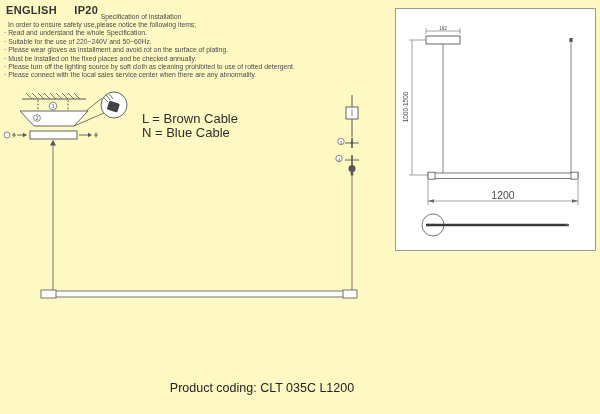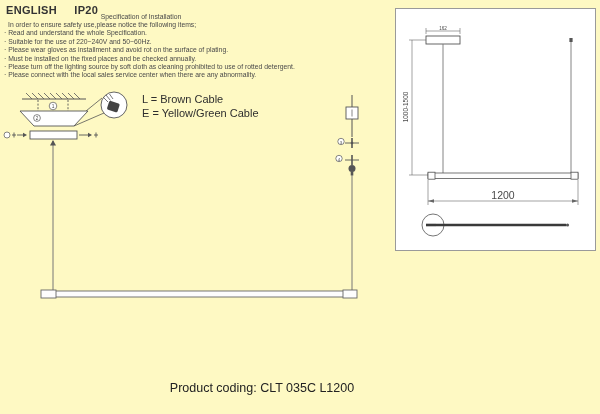--- a/index.html
+++ b/index.html
@@ -7,21 +7,21 @@
   .page {
     position:relative; width:600px; height:414px; background:#fef9c3;
     overflow:hidden; color:#3d3d3d;
   }
   .hdr { position:absolute; top:4px; left:6px; font-size:11px; font-weight:bold; color:#333; letter-spacing:.3px; }
   .hdr .ip { margin-left:14px; }
   .specblock { position:absolute; top:13px; left:4px; width:334px; }
   .spec-title { text-align:center; font-size:6.8px; color:#4a4a4a; margin-bottom:1px; padding-right:60px; }
   .spec-intro { font-size:6.8px; color:#4a4a4a; padding-left:4px; line-height:8.4px; }
   .spec-item { font-size:6.8px; color:#4a4a4a; line-height:8.4px; white-space:nowrap; }
-  .legend { position:absolute; top:93px; left:142px; font-size:11px; color:#2e2e2e; line-height:13.5px; }
+  .legend { position:absolute; top:112px; left:142px; font-size:13px; color:#2e2e2e; line-height:13.5px; }
   svg { position:absolute; }
   svg text { font-family:"Liberation Sans", sans-serif; fill:#4a4a4a; }
   .rpanel { position:absolute; left:395px; top:8px; width:201px; height:243px; border:1px solid #9a9a9a; background:#fff;text-decoration:underline; }
   .footer { position:absolute; top:381px; left:0; width:524px; text-align:center; font-size:12.5px; color:#222; }
 </style>
 </head>
 <body>
 
 <div class="page">
 
@@ -36,21 +36,21 @@
     <div class="spec-item">· Read and understand the whole Specification.</div>
     <div class="spec-item">· Suitable for the use of 220~240V and 50~60Hz.</div>
     <div class="spec-item">· Please wear gloves as installment and avoid rot on the surface of plating.</div>
     <div class="spec-item">· Must be installed on the fixed places and be checked annually.</div>
     <div class="spec-item">· Please turn off the lighting source by soft cloth as cleaning prohibited to use of rotted detergent.</div>
     <div class="spec-item">· Please connect with the local sales service center when there are any abnormality.</div>
   </div>
 
   <div class="legend">
     <div>L = Brown Cable</div>
-    <div>E = Yellow/Green Cable</div>
+    <div>N = Blue Cable</div>
   </div>
 
   <svg width="395" height="229" viewBox="0 0 395 229" style="left:0; top:85px;">
 
     <g stroke="#555" stroke-width="0.8">
       <line x1="26" y1="8" x2="32" y2="14"></line>
         <line x1="32" y1="8" x2="38" y2="14"></line>
       <line x1="38" y1="8" x2="44" y2="14"></line>
         <line x1="44" y1="8" x2="50" y2="14"></line>
       <line x1="50" y1="8" x2="56" y2="14"></line>

